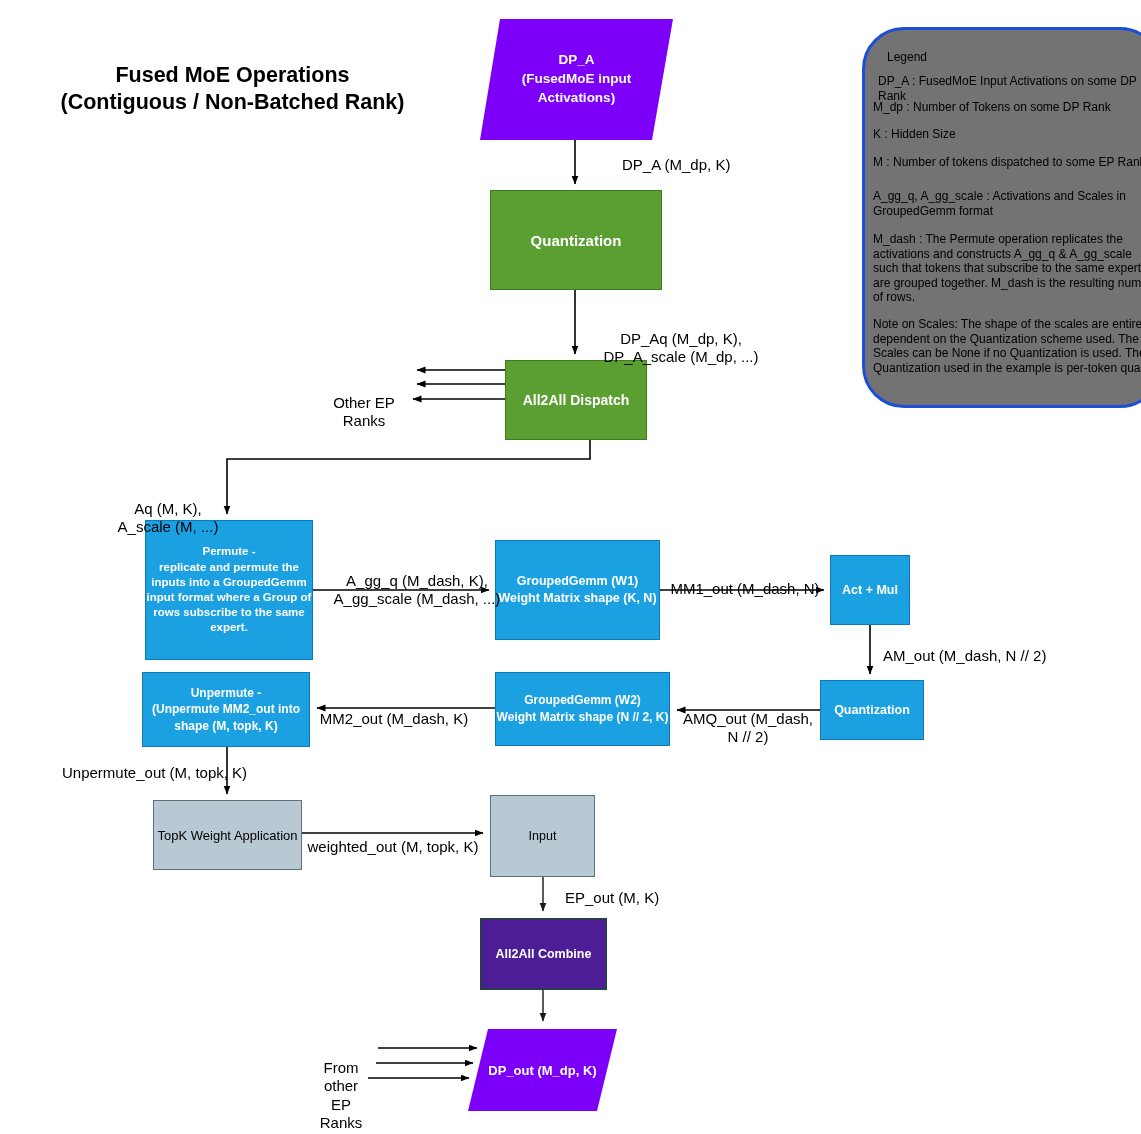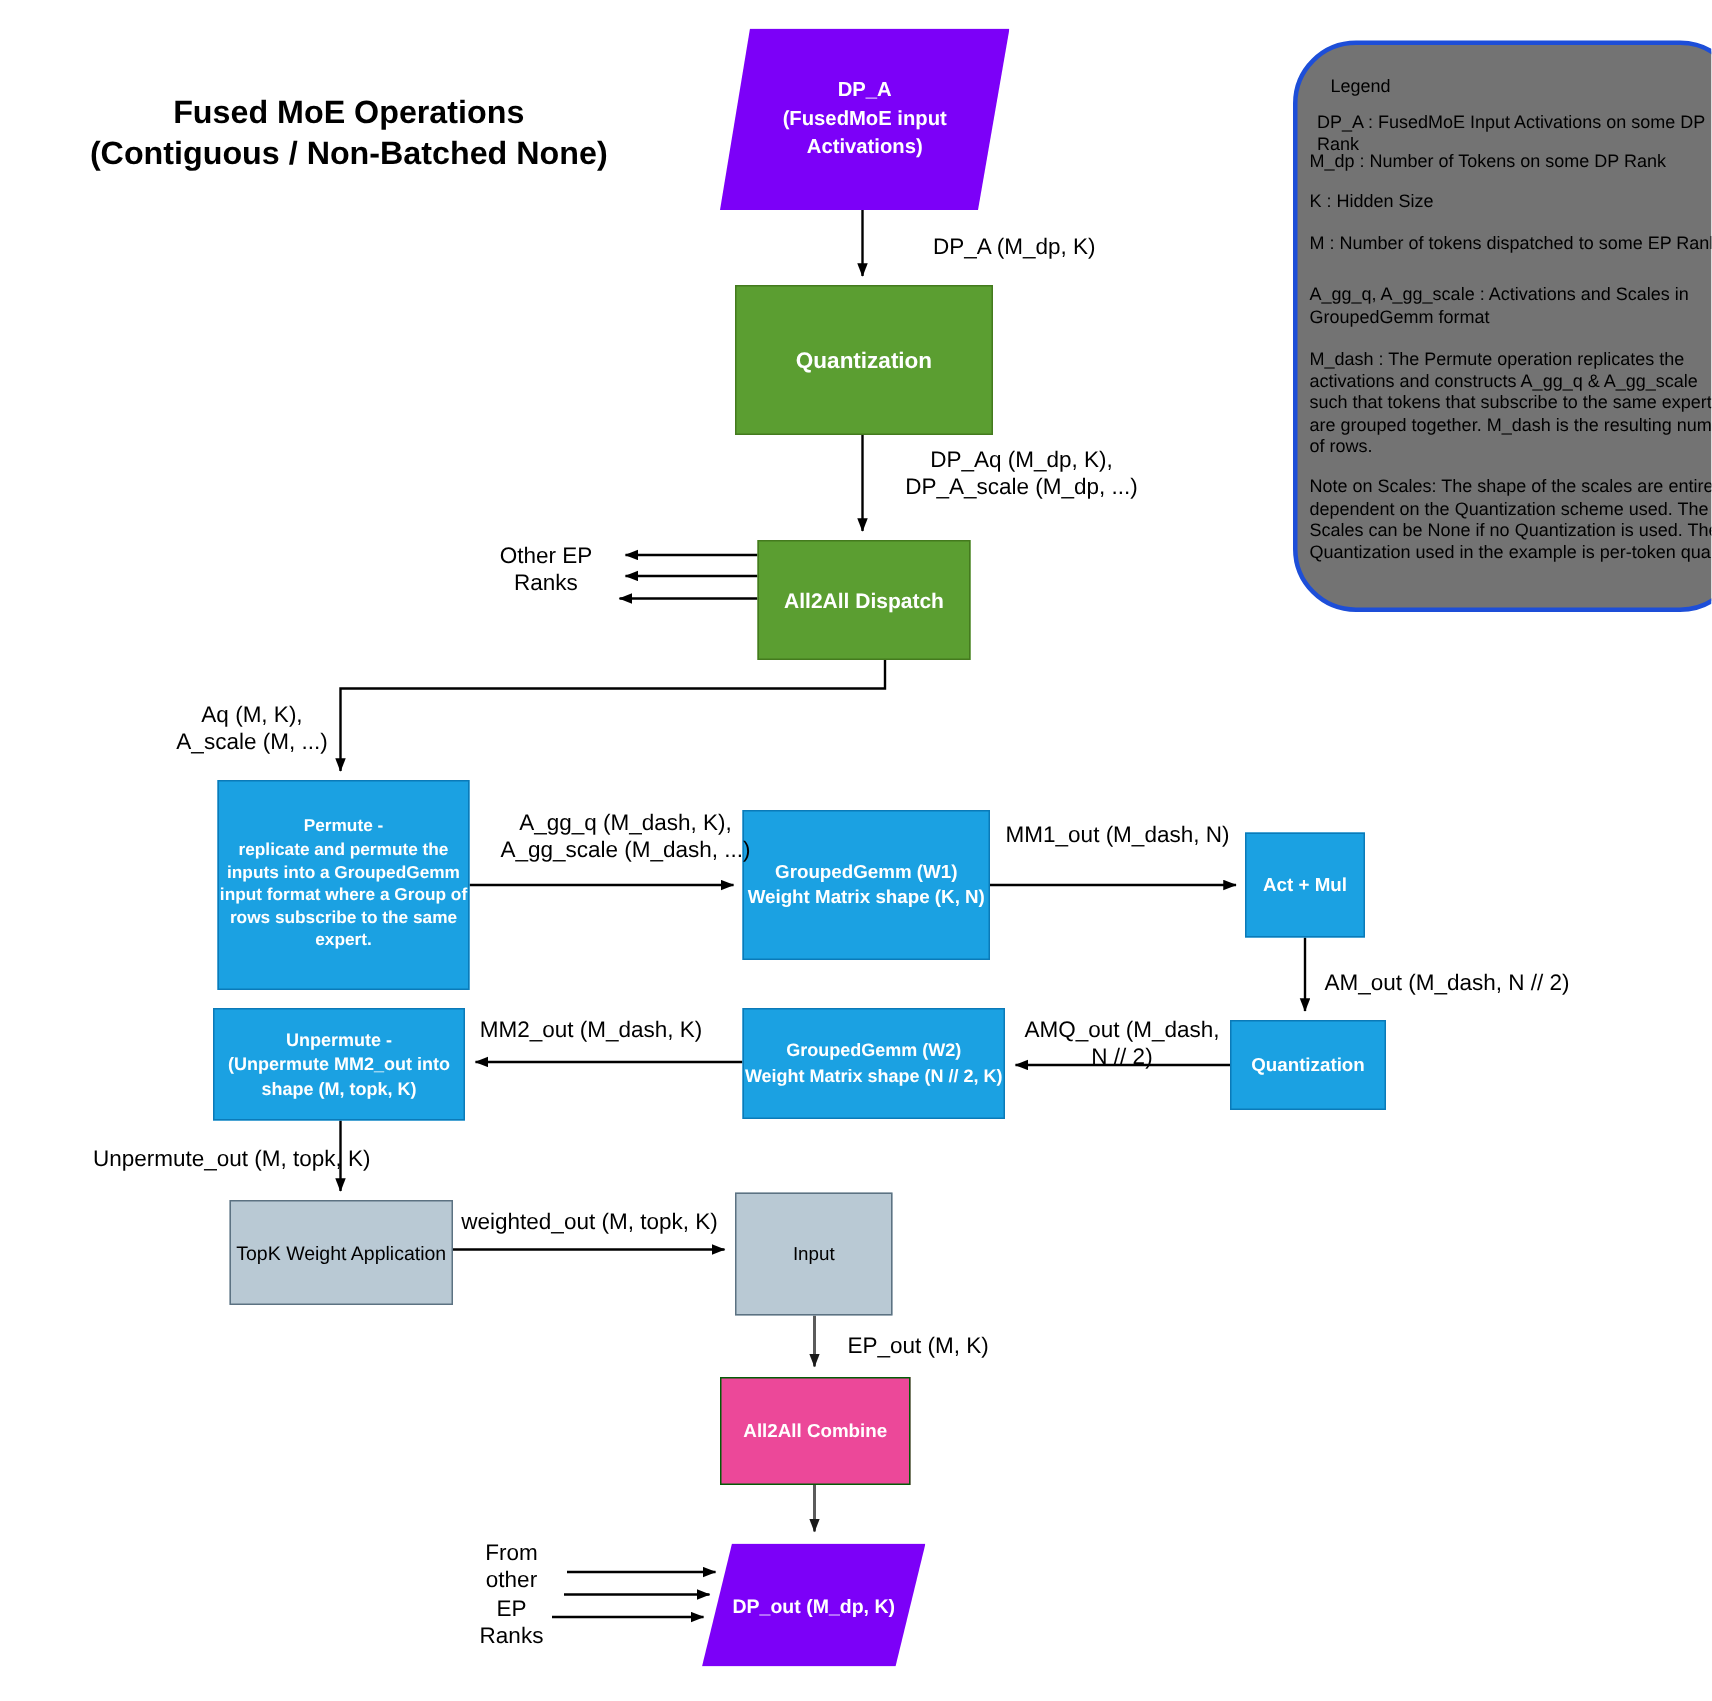--- a/index.html
+++ b/index.html
@@ -9,26 +9,26 @@
   }
   .edges{position:absolute;left:0;top:0;z-index:1;}
   .node{
     position:absolute;z-index:2;display:flex;align-items:center;justify-content:center;
     text-align:center;white-space:pre-line;box-sizing:border-box;
   }
   .white-bold{color:#ffffff;font-weight:bold;}
   .green{background:#5B9E31;border:1px solid #447A1E;}
   .blue{background:#1BA1E2;border:1px solid #0B7AB8;}
   .grayn{background:#B9C9D4;border:1px solid #5C7282;color:#000;}
-  .darkgreen{background:#ec4899;border:1px solid #025C06;}
+  .darkgreen{background:#4c1d95;border:1px solid #025C06;}
   .para{background:#7C00F8;}
   .lbl{
     position:absolute;z-index:3;font-size:15px;line-height:1.22;white-space:pre-line;color:#000;
   }
-  .lbl.center{transform:translateX(-50%);text-align:center;}
+  .lbl.center{transform:translateX(-50%);text-align:center;margin-top:32px;}
   
   .n-dpa{left:480px;top:19px;width:193px;height:121px;font-size:13.5px;line-height:1.4;
          clip-path:polygon(20px 0, 100% 0, calc(100% - 21px) 100%, 0 100%);}
   .n-quant1{left:490px;top:190px;width:172px;height:100px;font-size:15px;}
   .n-dispatch{left:505px;top:360px;width:142px;height:80px;font-size:14px;}
   .n-permute{left:145px;top:520px;width:168px;height:140px;font-size:11.5px;line-height:1.32;}
   .n-w1{left:495px;top:540px;width:165px;height:100px;font-size:12.5px;line-height:1.4;}
   .n-actmul{left:830px;top:555px;width:80px;height:70px;font-size:12.5px;}
   .n-quant2{left:820px;top:680px;width:104px;height:60px;font-size:12.5px;}
   .n-w2{left:495px;top:672px;width:175px;height:74px;font-size:12px;line-height:1.4;}
@@ -87,21 +87,21 @@
     <line x1="227" y1="747" x2="227" y2="794" stroke="#000" stroke-width="1.6" marker-end="url(#ab)"></line>
     <line x1="302" y1="833" x2="483" y2="833" stroke="#000" stroke-width="1.6" marker-end="url(#ab)"></line>
     <line x1="543" y1="877" x2="543" y2="911" stroke="#5B5B5B" stroke-width="2" marker-end="url(#ag)"></line>
     <line x1="543" y1="990" x2="543" y2="1021" stroke="#5B5B5B" stroke-width="2" marker-end="url(#ag)"></line>
     <line x1="378" y1="1048" x2="477" y2="1048" stroke="#000" stroke-width="1.6" marker-end="url(#ab)"></line>
     <line x1="376" y1="1063" x2="473" y2="1063" stroke="#000" stroke-width="1.6" marker-end="url(#ab)"></line>
     <line x1="368" y1="1078" x2="469" y2="1078" stroke="#000" stroke-width="1.6" marker-end="url(#ab)"></line>
   </svg>
 
   <div class="title">Fused MoE Operations
-(Contiguous / Non-Batched None)</div>
+(Contiguous / Non-Batched Rank)</div>
 
   <div class="node para white-bold n-dpa">DP_A
 (FusedMoE input
 Activations)</div>
   <div class="node green white-bold n-quant1">Quantization</div>
   <div class="node green white-bold n-dispatch">All2All Dispatch</div>
   <div class="node blue white-bold n-permute">Permute -
 replicate and permute the
 inputs into a GroupedGemm
 input format where a Group of

